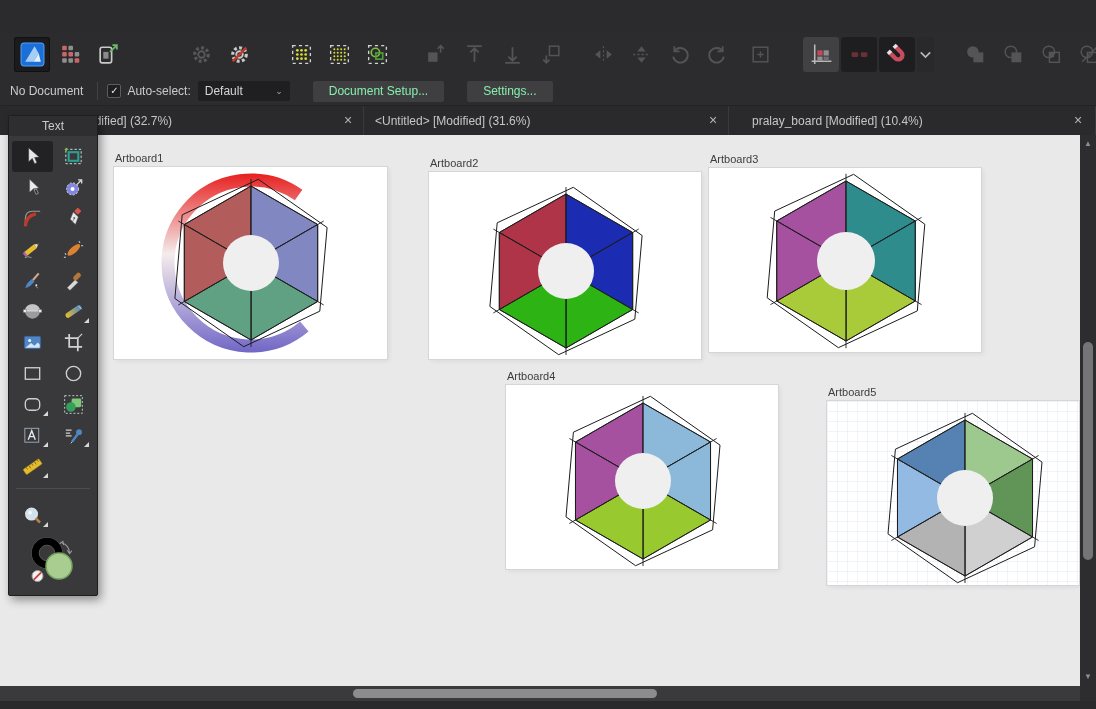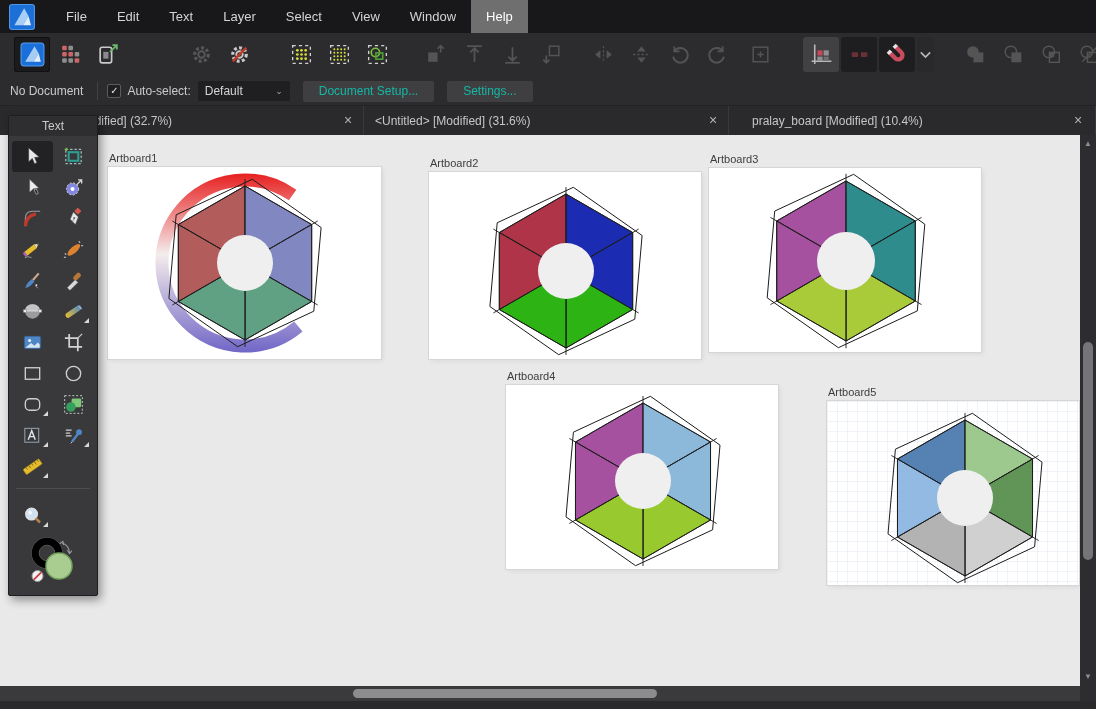--- a/index.html
+++ b/index.html
@@ -22,22 +22,22 @@
   .tb-btn.disabled svg{opacity:.28;}
   
   .contextbar{position:absolute;top:77px;left:0;right:0;height:29px;background:#2c2c2e;border-bottom:1px solid #232325;
               display:flex;align-items:center;font-size:12px;color:#cbcbcb;padding-left:10px;box-sizing:border-box;}
   .ctx-sep{width:1px;height:18px;background:#424244;margin:0 9px 0 14px;}
   .checkbox{width:12px;height:12px;background:#1f1f21;border:1px solid #5c5c5e;border-radius:2px;color:#e2e2e2;
             font-size:10px;line-height:11px;text-align:center;margin-right:6px;}
   .dropdown{width:78px;height:20px;background:#1f1f21;border-radius:2px;margin-left:7px;display:flex;align-items:center;
             justify-content:space-between;padding:0 7px;color:#d5d5d5;}
   .dropdown .chevc{font-size:9px;color:#a8a8a8;}
-  .ctx-btn{height:21px;background:#3f3f41;border:none;border-radius:2px;color:#14b8a6;font-size:12px;
-           padding:0 16px;margin-left:13px;font-family:inherit;}
+  .ctx-btn{height:21px;background:#3f3f41;border:none;border-radius:2px;color:#86efac;font-size:12px;
+           padding:0 16px;margin-left:23px;font-family:inherit;}
   
   .tabbar{position:absolute;top:106px;left:0;right:0;height:29px;background:#2a2a2c;display:flex;border-bottom:1px solid #1d1d1f;}
   .tab{position:relative;height:100%;display:flex;align-items:center;box-sizing:border-box;color:#c6c6c6;
        font-size:12px;border-right:1px solid #39393b;white-space:nowrap;overflow:hidden;}
   .tab-close{position:absolute;top:7px;width:14px;height:14px;color:#b4b4b4;font-size:14px;line-height:14px;text-align:center;}
   
   .canvas{position:absolute;top:135px;left:0;width:1080px;height:551px;background:#e9e9e9;overflow:hidden;}
   .artboard{position:absolute;}
   .artboard-label{position:absolute;top:-15px;left:1px;font-size:11px;color:#3d3d3d;white-space:nowrap;}
   .artboard-body{background:#ffffff;box-shadow:0 0 0 1px #d6d6d6,2px 2px 5px rgba(0,0,0,.07);}
@@ -59,40 +59,20 @@
   .tool-cell.selected{background:#222224;}
   .flyout{position:absolute;right:5px;bottom:4px;width:0;height:0;border-left:5px solid transparent;border-bottom:5px solid #d8d8d8;}
   .tools-sep{height:1px;background:#4d4d4f;margin:6px 7px;}
   .swatches{display:flex;justify-content:center;padding:4px 0 10px;}
 </style>
 </head>
 <body>
 
 <div id="app">
 
-  <div class="menubar">
-    <div class="appicon">
-      <svg viewBox="0 0 24 24">
-          <rect x="0.5" y="0.5" width="23" height="23" rx="2.5" fill="#1c6fd6"></rect>
-          <rect x="0.5" y="0.5" width="23" height="23" rx="2.5" fill="none" stroke="#4e97e8"></rect>
-          <path d="M5 19.5 L14 4 L18 11 L13 19.5 Z" fill="#a9cef5"></path>
-          <path d="M13 19.5 L18 11 L20.3 19.5 Z" fill="#e3effc"></path>
-        </svg>
-    </div>
-    <div id="menus" style="display:flex;">
-        <div class="menu-item">File</div>
-        <div class="menu-item">Edit</div>
-        <div class="menu-item">Text</div>
-        <div class="menu-item">Layer</div>
-        <div class="menu-item">Select</div>
-        <div class="menu-item">View</div>
-        <div class="menu-item">Window</div>
-        <div class="menu-item active">Help</div>
-      </div>
-  </div>
 
   <div class="toolbar" id="toolbar">
       <div class="tb-group" style="left: 14px;">
         <div class="tb-btn selected">
           <span style="display: flex;">
             <svg viewBox="0 0 24 24" style="width: 25px; height: 25px;">
               <rect x="1" y="1" width="22" height="22" rx="3" fill="#1b6fd8"></rect>
               <rect x="1" y="1" width="22" height="22" rx="3" fill="none" stroke="#56a0ec"></rect>
               <path d="M5 19 L14 4 L18 11 L13 19 Z" fill="#a8cdf4"></path>
               <path d="M13 19 L18 11 L20 19 Z" fill="#e4effc"></path>
@@ -377,21 +357,21 @@
         <span style="margin-left: 11px; text-align: right;">&lt;Untitled&gt; [Modified] (31.6%)</span>
         <span class="tab-close" style="right: 8px;">×</span>
       </div>
       <div class="tab" style="width: 367px;">
         <span style="margin-left: 11px; padding-left: 12px;">pralay_board [Modified] (10.4%)</span>
         <span class="tab-close" style="right: 10px;">×</span>
       </div>
     </div>
 
   <div class="canvas" id="canvas">
-      <div class="artboard" style="left: 108px; top: 32px;">
+      <div class="artboard" style="left: 114px; top: 32px;">
         <div class="artboard-label">Artboard1</div>
         <div class="artboard-body" style="width: 273px; height: 192px;"><svg width="273" height="192" viewBox="0 0 273 192">
       <defs>
               <linearGradient id="rg0" gradientUnits="userSpaceOnUse" x1="0" y1="6" x2="0" y2="186">
       <stop offset="0" stop-color="#e71f1f"></stop>
                 <stop offset="0.45" stop-color="#f5ecec"></stop>
       <stop offset="1" stop-color="#7066c6"></stop>
               </linearGradient>
             </defs>
             <path d="M 184.60684421713682 28.01038032401368 A 83 83 0 1 0 190.35137160398278 159.58168877887516" fill="none" stroke="url(#rg0)" stroke-width="13"></path>

